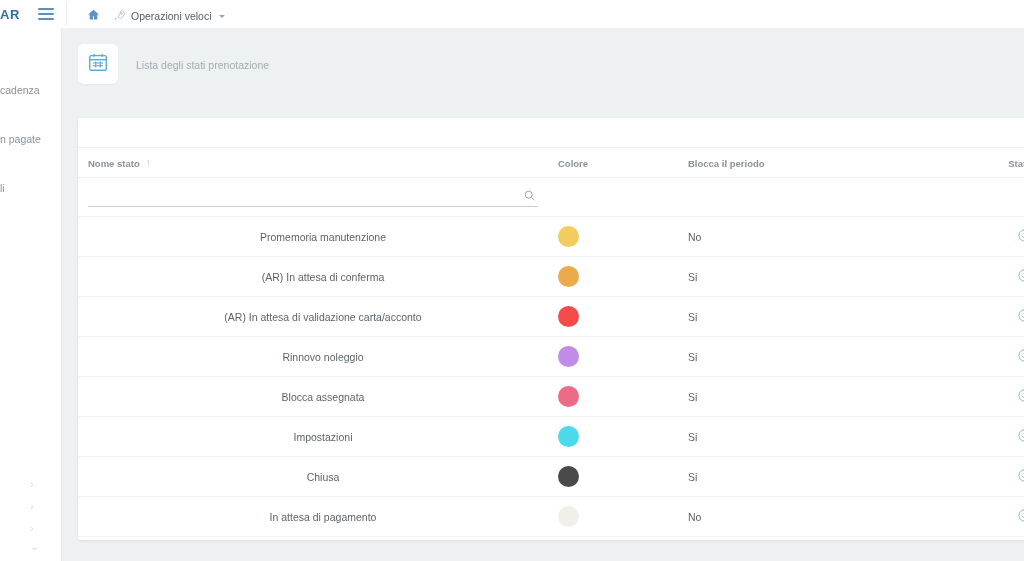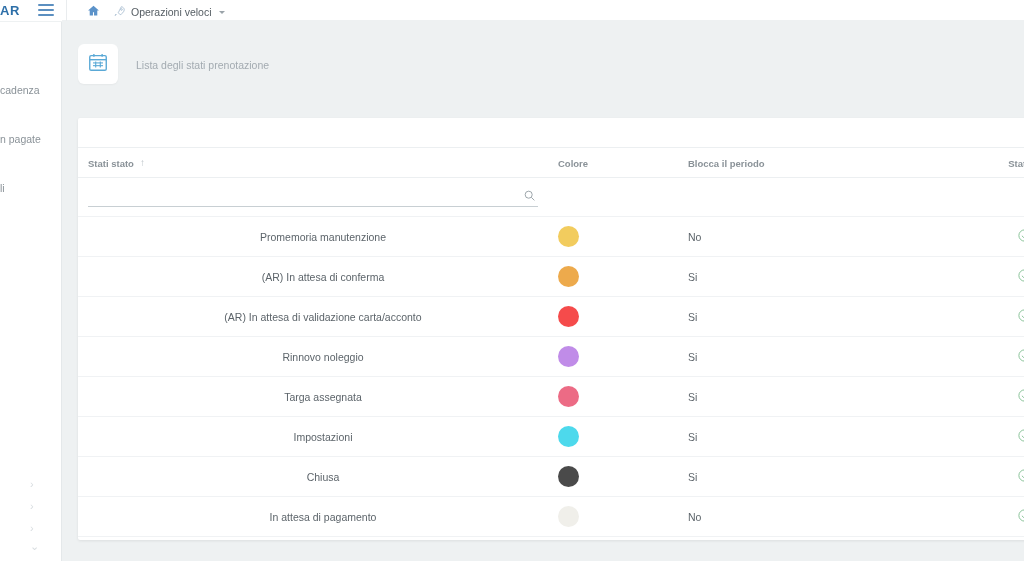--- a/index.html
+++ b/index.html
@@ -9,21 +9,21 @@
     background: #eef1f2;
     font-family: "Liberation Sans", sans-serif;
     -webkit-font-smoothing: antialiased;
   }
 
   #app { position: relative; width: 1024px; height: 561px; }
 
   
   .topbar {
     position: absolute; top: 0; left: 0;
-    width: 1024px; height: 20px;
+    width: 1024px; height: 28px;
     background: #ffffff;
     display: flex; align-items: center;
     z-index: 30;
   }
   .brand-zone {
     width: 62px; height: 22px;
     display: flex; align-items: center;
     padding-left: 0px;
     background: #ffffff;
   }
@@ -257,21 +257,21 @@
       </div>
     </div>
 
     <div class="card">
       <div class="card-toolbar"></div>
 
       <table class="grid">
         <thead>
           <tr>
             <th class="col-name">
-              <span>Stati stato</span><span class="sort-asc">↑</span>
+              <span>Nome stato</span><span class="sort-asc">↑</span>
             </th>
             <th class="col-color">Colore</th>
             <th class="col-block">Blocca il periodo</th>
             <th class="col-state">Stato</th>
           </tr>
           <tr class="filter-row">
             <td colspan="4">
               <div class="filter-wrap">
                 <input class="filter-input" type="text" placeholder="" style="">
                 <span class="search-ico">
@@ -315,21 +315,21 @@
             <tr>
               <td class="cell-name">Rinnovo noleggio</td>
               <td><span class="dot" style="background: rgb(192, 140, 232);"></span></td>
               <td>Si</td>
               <td class="cell-state"><span class="chk"><svg width="15" height="15" viewBox="0 0 24 24" fill="none" stroke="#8BC49A" stroke-width="1.6">
                     <circle cx="12" cy="12" r="9"></circle>
                     <polyline points="7.8,12.4 10.7,15.2 16.3,8.8"></polyline>
                   </svg></span></td>
             </tr>
             <tr>
-              <td class="cell-name">Targa assegnata</td>
+              <td class="cell-name">Blocca assegnata</td>
               <td><span class="dot" style="background: rgb(236, 107, 133);"></span></td>
               <td>Si</td>
               <td class="cell-state"><span class="chk"><svg width="15" height="15" viewBox="0 0 24 24" fill="none" stroke="#8BC49A" stroke-width="1.6">
                     <circle cx="12" cy="12" r="9"></circle>
                     <polyline points="7.8,12.4 10.7,15.2 16.3,8.8"></polyline>
                   </svg></span></td>
             </tr>
             <tr>
               <td class="cell-name">Impostazioni</td>
               <td><span class="dot" style="background: rgb(77, 217, 236);"></span></td>

